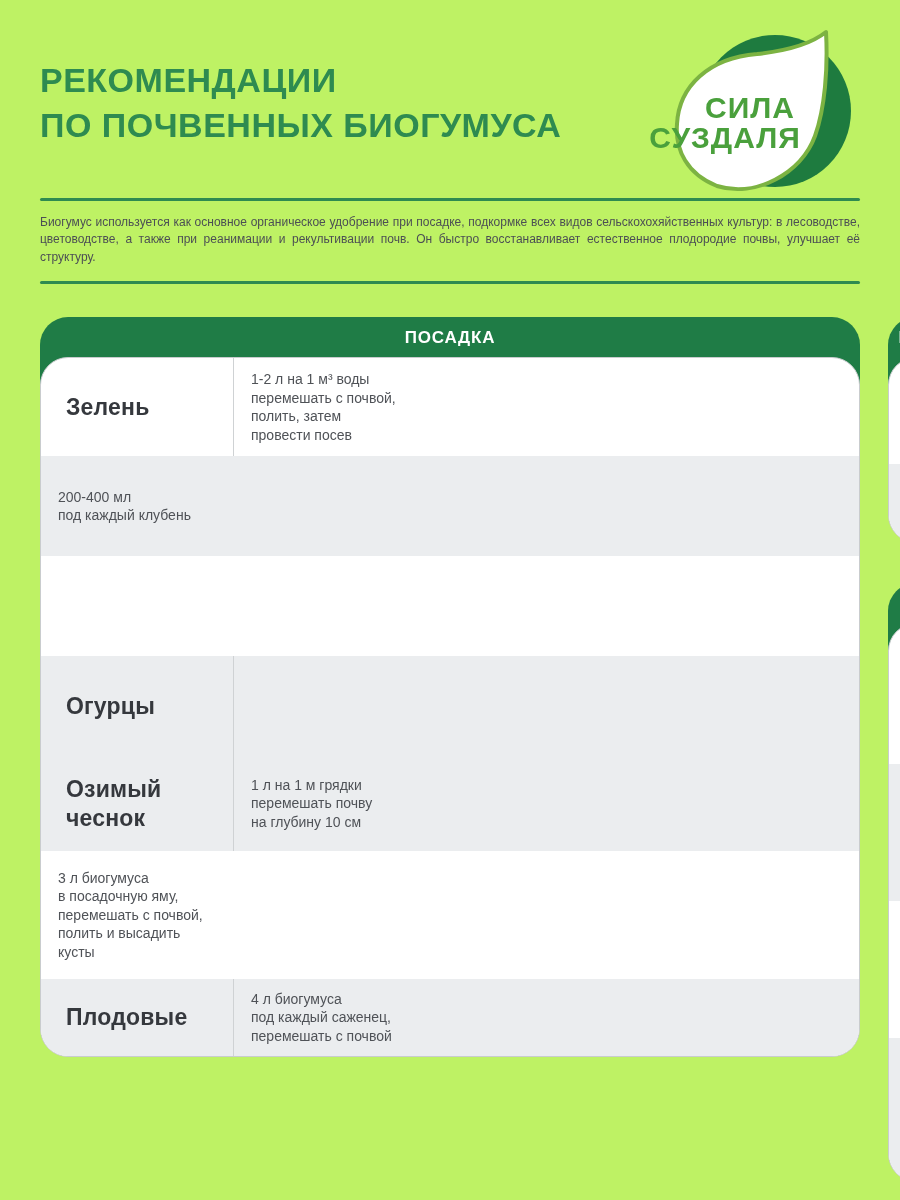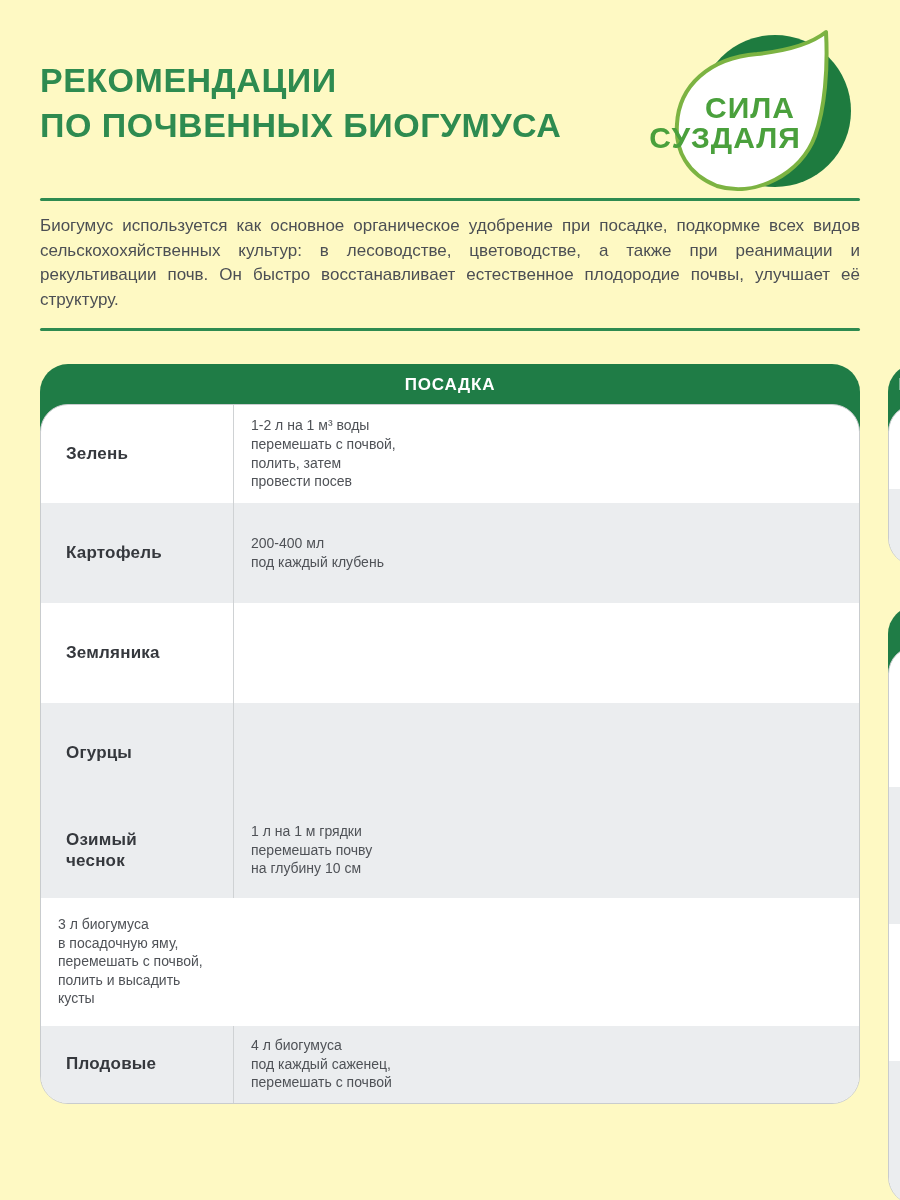--- a/index.html
+++ b/index.html
@@ -1,54 +1,54 @@
 <!DOCTYPE html>
 <html><head>
 <meta charset="utf-8">
 <style>
   html,body { margin:0; padding:0; background:#ffffff; }
   .page {
-    position:relative; width:900px; height:1200px; background:#fef9c3;
+    position:relative; width:900px; height:1200px; background:#bef264;
     font-family:"Liberation Sans", sans-serif; overflow:hidden;
     box-sizing:border-box; padding:40px 40px 0 40px;
   }
   
   .top { display:flex; justify-content:space-between; align-items:flex-start; height:158px; }
   .title {
     margin:18px 0 0 0; font-size:34px; line-height:1.32; font-weight:bold;
     color:#2e8b50; letter-spacing:.5px;
   }
   .title span { display:block; }
   .logo-wrap { width:235px; height:165px; margin-top:-12px; flex:none; }
   
   .rule { height:3px; background:#2e8b50; border-radius:2px; }
   .rule.top-rule { margin-top:0; }
   .intro {
-    margin:13px 0 15px 0; font-size:17px; line-height:1.45; color:#4c4f54;
+    margin:13px 0 15px 0; font-size:12px; line-height:1.45; color:#4c4f54;
     text-align:justify;
   }
   
   .columns { display:flex; gap:28px; margin-top:33px; }
   .col-left { width:400px; flex:none; }
   .col-right { width:394px; flex:none; display:flex; flex-direction:column; gap:40px; }
   .card { width:100%; }
   .card-header {
     background:#1f7c46; border-radius:28px 28px 0 0;
     color:#ffffff; font-weight:bold; font-size:17px; letter-spacing:.8px;
     text-align:center; padding:11px 6px 36px 6px; text-transform:uppercase;
   }
   .card-body {
     background:#ffffff; border:1px solid #c9ccce; border-radius:28px;
     margin-top:-27px; overflow:hidden; position:relative;
   }
   .row { display:flex; align-items:center; }
   .row.alt { background:#ebedef; }
   .cell { box-sizing:border-box; white-space:pre-line; }
   .cell.name {
-    font-weight:bold; font-size:17px; color:#35383d; letter-spacing:.2px;
+    font-weight:bold; font-size:23px; color:#35383d; letter-spacing:.2px;
     padding:10px 8px 10px 25px; line-height:1.25;
     border-right:1px solid #cfd2d4; align-self:stretch;
     display:flex; align-items:center;
   }
   .cell.detail {
     font-size:14px; color:#4f5257; line-height:1.33;
     padding:10px 10px 10px 17px; flex:1;
   }
   .col-left  .cell.name { width:193px; flex:none; }
   .col-right .cell.name { width:192px; flex:none; }
@@ -88,26 +88,24 @@
       <div class="card-header">ПОСАДКА</div>
       <div class="card-body">
         <div class="row" style="min-height:98px">
           <div class="cell name">Зелень</div>
           <div class="cell detail">1-2 л на 1 м³ воды
 перемешать с почвой,
 полить, затем
 провести посев</div>
         </div>
         <div class="row alt" style="min-height:100px">
-          <div class="cell name">Картофель</div>
           <div class="cell detail">200-400 мл
 под каждый клубень</div>
         </div>
         <div class="row" style="min-height:100px">
-          <div class="cell name">Земляника</div>
         </div>
         <div class="row alt" style="min-height:100px">
           <div class="cell name">Огурцы</div>
         </div>
         <div class="row alt" style="min-height:95px">
           <div class="cell name">Озимый
 чеснок</div>
           <div class="cell detail">1 л на 1 м грядки
 перемешать почву
 на глубину 10 см</div>

